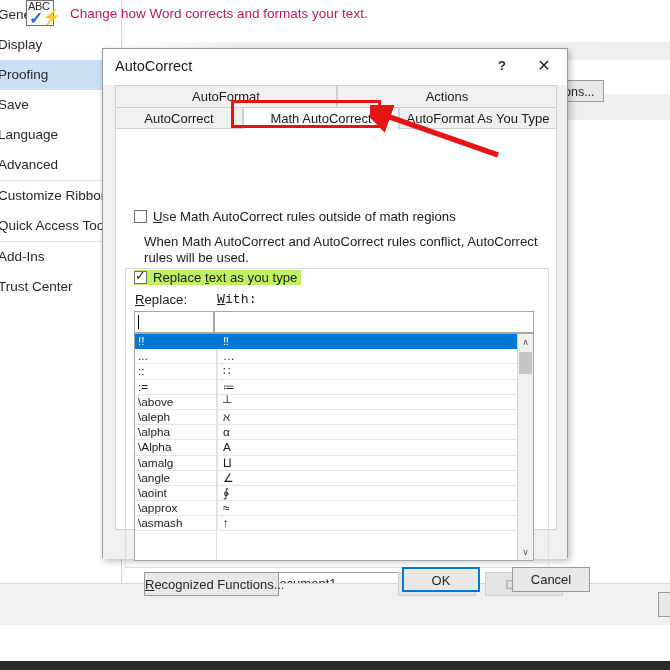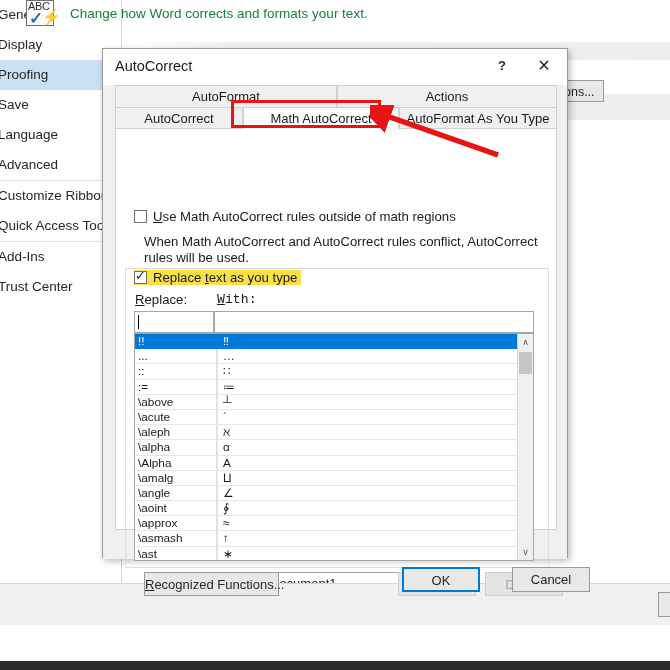--- a/index.html
+++ b/index.html
@@ -90,21 +90,21 @@
     position: absolute;
     left: 15px; top: 8px;
     font-size: 15px;
     color: #e8a33d;
     line-height: 16px;
   }
   .proof-desc {
     position: absolute;
     left: 44px; top: 6px;
     font-size: 13.5px;
-    color: #15803d;
+    color: #be185d;
     white-space: nowrap;
   }
 
   .gray-strip {
     position: absolute;
     left: 122px; top: 42px;
     width: 548px;
     height: 18px;
     background: linear-gradient(to right,#ffffff 0%,#f1f1f1 20%,#eeeeee 100%);
   }
@@ -346,21 +346,21 @@
     left: 9px; top: 139px;
     width: 424px;
     height: 300px;
     border: 1px solid #dcdcdc;
     box-sizing: border-box;
   }
 
   .replace-cb {
     position: absolute;
     left: 18px; top: 141px;
-    background: #fde047;
+    background: #bef264;
     padding-right: 4px;
     font-size: 13.2px;
     color: #1a1a1a;
     white-space: nowrap;
   }
 
   .col-label {
     position: absolute;
     font-size: 13.2px;
     color: #1a1a1a;
@@ -664,24 +664,20 @@
               </div>
               <div class="list-row">
                 <span class="cell-a">:=</span>
                 <span class="cell-b">≔</span>
               </div>
               <div class="list-row">
                 <span class="cell-a">\above</span>
                 <span class="cell-b">┴</span>
               </div>
               <div class="list-row">
-                <span class="cell-a">\acute</span>
-                <span class="cell-b">´</span>
-              </div>
-              <div class="list-row">
                 <span class="cell-a">\aleph</span>
                 <span class="cell-b">ℵ</span>
               </div>
               <div class="list-row">
                 <span class="cell-a">\alpha</span>
                 <span class="cell-b">α</span>
               </div>
               <div class="list-row">
                 <span class="cell-a">\Alpha</span>
                 <span class="cell-b">Α</span>
@@ -698,24 +694,20 @@
                 <span class="cell-a">\aoint</span>
                 <span class="cell-b">∳</span>
               </div>
               <div class="list-row">
                 <span class="cell-a">\approx</span>
                 <span class="cell-b">≈</span>
               </div>
               <div class="list-row">
                 <span class="cell-a">\asmash</span>
                 <span class="cell-b">↑</span>
-              </div>
-              <div class="list-row">
-                <span class="cell-a">\ast</span>
-                <span class="cell-b">∗</span>
               </div>
             </div>
           <div class="scrollbar">
             <div class="sb-arrow sb-up">∧</div>
             <div class="sb-thumb"></div>
             <div class="sb-arrow sb-down">∨</div>
           </div>
         </div>
 
         <div class="btn btn-recognized">

